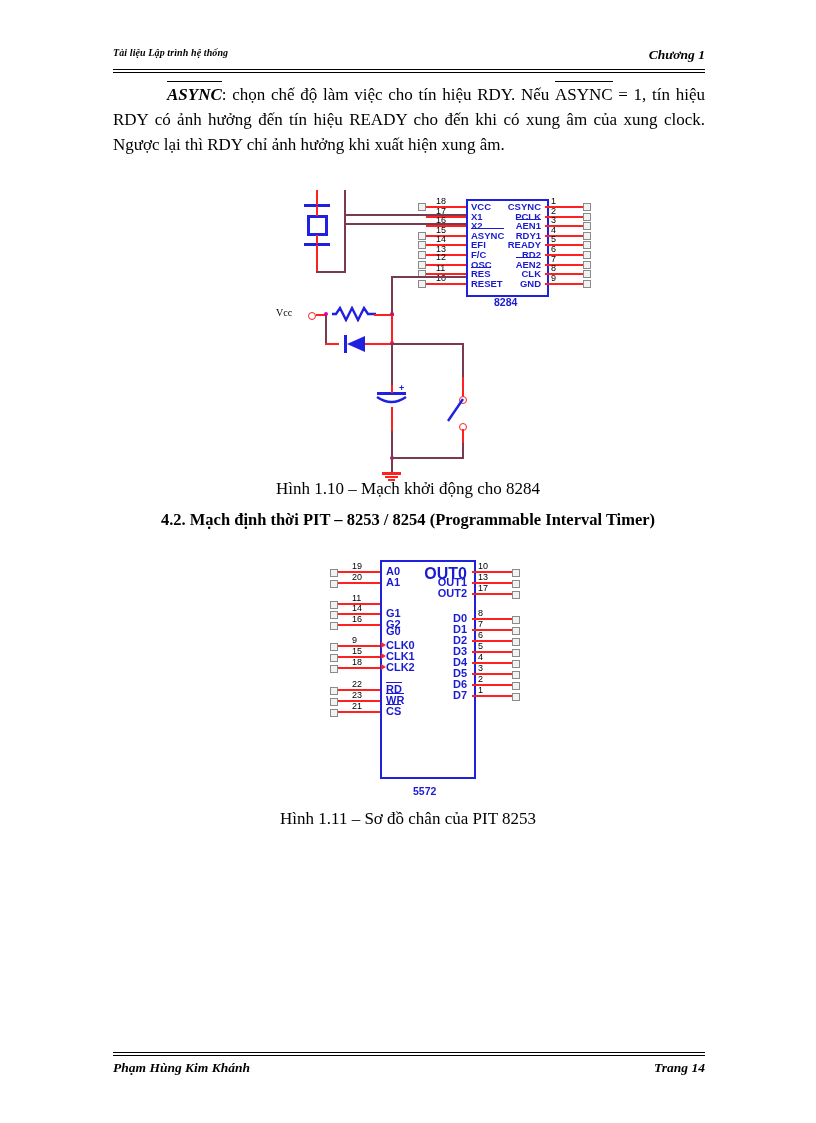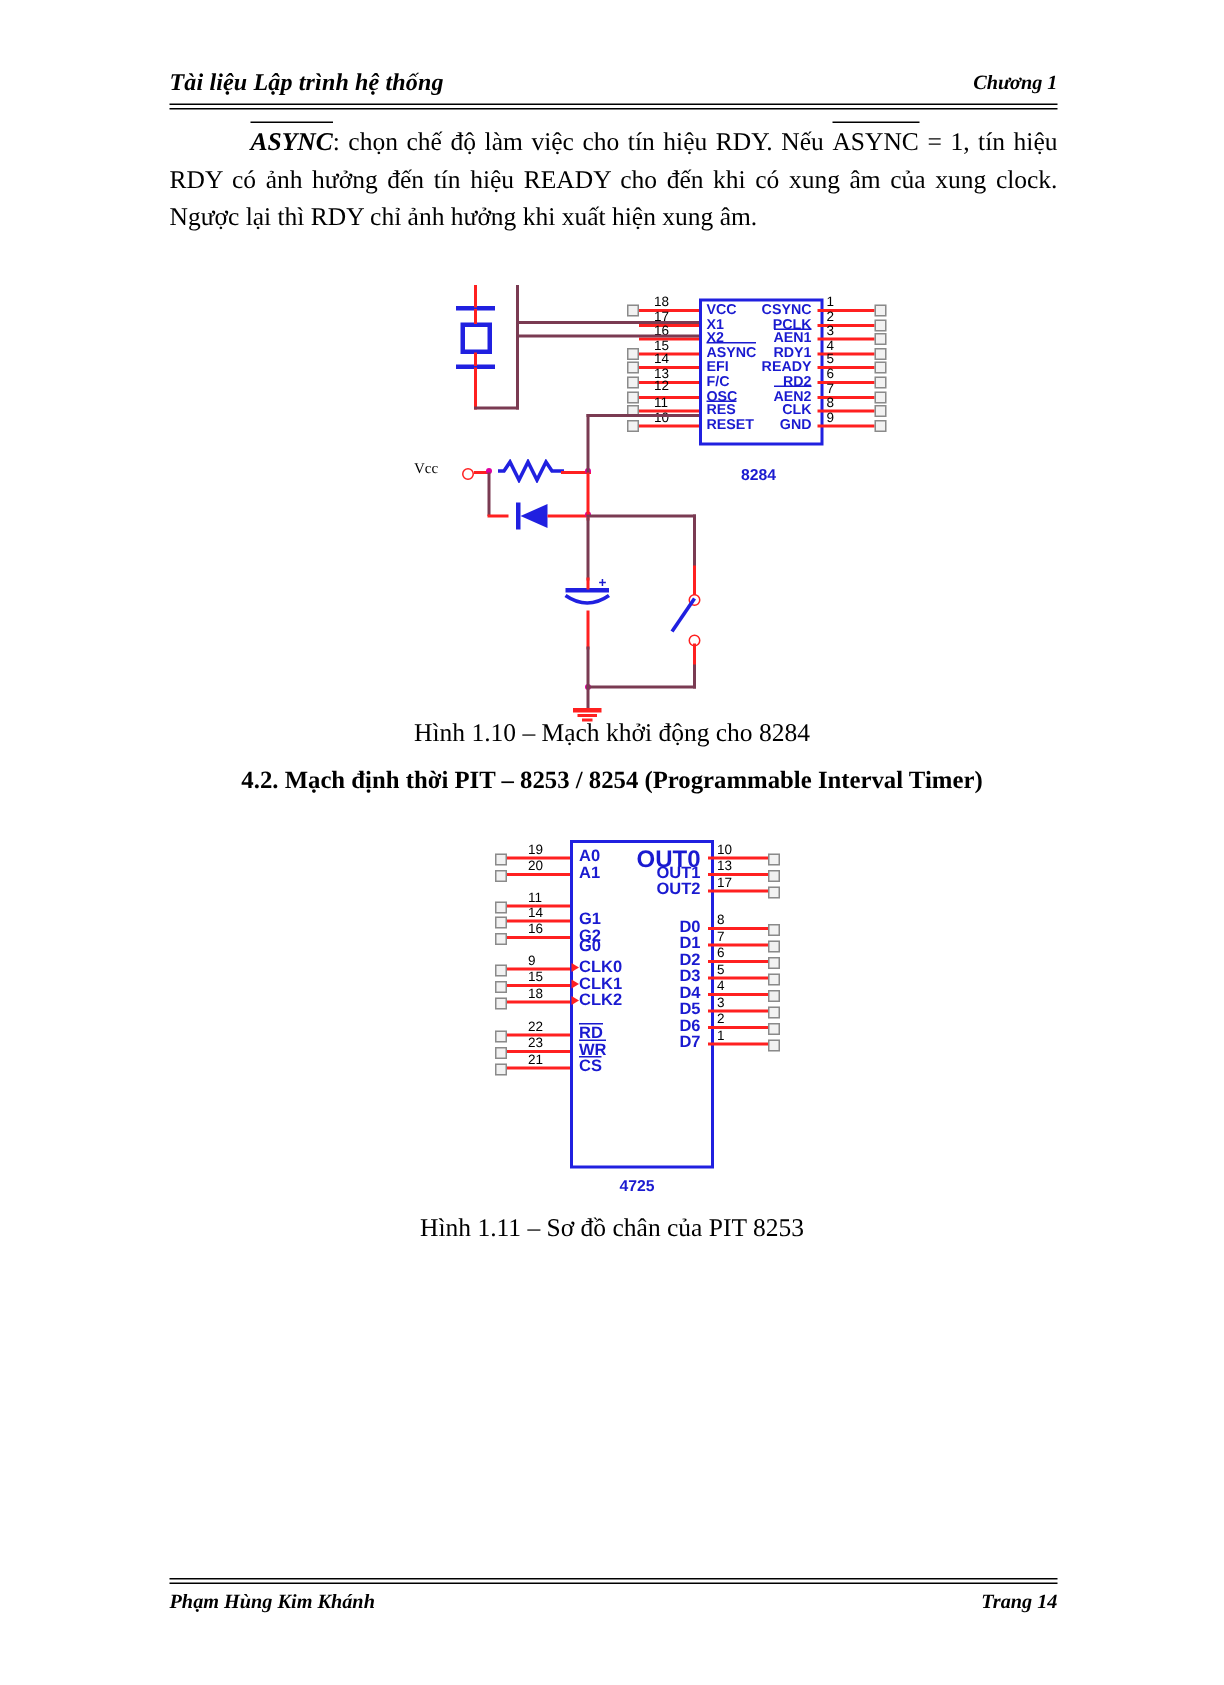--- a/index.html
+++ b/index.html
@@ -8,21 +8,21 @@
     background:#ffffff;
     font-family:"Liberation Serif", serif;
     color:#000000;
     position:relative;
     overflow:hidden;
   }
   .page{position:absolute;left:0;top:0;width:816px;height:1123px;}
 
   
   .hdr{position:absolute;left:113px;top:47px;width:592px;height:22px;}
-  .hdr-left{position:absolute;left:0;top:0;font-style:italic;font-weight:bold;font-size:16px;letter-spacing:.1px;}
+  .hdr-left{position:absolute;left:0;top:0;font-style:italic;font-weight:bold;font-size:10px;letter-spacing:.1px;}
   .hdr-right{position:absolute;right:0;top:0;font-style:italic;font-weight:bold;font-size:13.5px;}
   .hdr-rule{position:absolute;left:113px;top:69px;width:592px;height:0;border-top:1.6px solid #000;}
   .hdr-rule2{position:absolute;left:113px;top:72px;width:592px;height:0;border-top:.7px solid #000;}
 
   
   .ftr-rule{position:absolute;left:113px;top:1052px;width:592px;height:0;border-top:1.6px solid #000;}
   .ftr-rule2{position:absolute;left:113px;top:1055px;width:592px;height:0;border-top:.7px solid #000;}
   .ftr{position:absolute;left:113px;top:1060px;width:592px;height:22px;}
   .ftr-left{position:absolute;left:0;top:0;font-style:italic;font-weight:bold;font-size:13.5px;}
   .ftr-right{position:absolute;right:0;top:0;font-style:italic;font-weight:bold;font-size:13.5px;}
@@ -138,21 +138,21 @@
       <div class="pinlbl" style="left: auto; top: 68.6px; right: 39px;"><span class="ovl-s">AEN2</span></div>
       <div class="pinpad" style="left: 323px; top: 70.6px;"></div>
       <div class="wire" style="left: 285px; top: 83.2px; width: 40px; height: 2px;"></div>
       <div class="pinnum" style="top: 73.2px; left: 291px;">8</div>
       <div class="pinlbl" style="left: auto; top: 78.2px; right: 39px;">CLK</div>
       <div class="pinpad" style="left: 323px; top: 80.2px;"></div>
       <div class="wire" style="left: 285px; top: 92.8px; width: 40px; height: 2px;"></div>
       <div class="pinnum" style="top: 82.8px; left: 291px;">9</div>
       <div class="pinlbl" style="left: auto; top: 87.8px; right: 39px;">GND</div>
       <div class="pinpad" style="left: 323px; top: 89.8px;"></div>
-      <div class="chipname" style="left: 234px; top: 106px; margin-top: 15px;">8284</div>
+      <div class="chipname" style="left: 234px; top: 106px;">8284</div>
       <div class="" style="position: absolute; left: 44px; top: 14px; width: 26px; height: 3px; background: rgb(32, 32, 224);"></div>
       <div class="" style="position: absolute; left: 47px; top: 25px; width: 21px; height: 21px; border: 3px solid rgb(32, 32, 224); background: rgb(255, 255, 255); box-sizing: border-box;"></div>
       <div class="" style="position: absolute; left: 44px; top: 53px; width: 26px; height: 3px; background: rgb(32, 32, 224);"></div>
       <div class="wire" style="left: 56px; top: 0px; width: 2px; height: 15px;"></div>
       <div class="wire" style="left: 56px; top: 16px; width: 2px; height: 10px;"></div>
       <div class="wire" style="left: 56px; top: 45px; width: 2px; height: 9px;"></div>
       <div class="wire" style="left: 56px; top: 55px; width: 2px; height: 28px;"></div>
       <div class="wire-d" style="left: 84px; top: 0px; width: 2px; height: 26px;"></div>
       <div class="wire-d" style="left: 84px; top: 24px; width: 122px; height: 2px;"></div>
       <div class="wire-d" style="left: 84px; top: 25px; width: 2px; height: 58px;"></div>
@@ -295,21 +295,21 @@
       <div class="pinlbl" style="left: auto; top: 112px; font-size: 11px; right: 73px;">D5</div>
       <div class="pinpad" style="left: 212px; top: 116px;"></div>
       <div class="wire" style="left: 172px; top: 129px; width: 42px; height: 2px;"></div>
       <div class="pinnum" style="top: 119px; left: 178px;">2</div>
       <div class="pinlbl" style="left: auto; top: 123px; font-size: 11px; right: 73px;">D6</div>
       <div class="pinpad" style="left: 212px; top: 127px;"></div>
       <div class="wire" style="left: 172px; top: 140px; width: 42px; height: 2px;"></div>
       <div class="pinnum" style="top: 130px; left: 178px;">1</div>
       <div class="pinlbl" style="left: auto; top: 134px; font-size: 11px; right: 73px;">D7</div>
       <div class="pinpad" style="left: 212px; top: 138px;"></div>
-      <div class="chipname" style="left: 113px; top: 230px;">4725</div>
+      <div class="chipname" style="left: 113px; top: 230px;">5572</div>
     </div>
 
   <div class="cap cap2">Hình 1.11 – Sơ đồ chân của PIT 8253</div>
 
   <div class="ftr-rule"></div>
   <div class="ftr-rule2"></div>
   <div class="ftr">
     <div class="ftr-left">Phạm Hùng Kim Khánh</div>
     <div class="ftr-right">Trang 14</div>
   </div>

